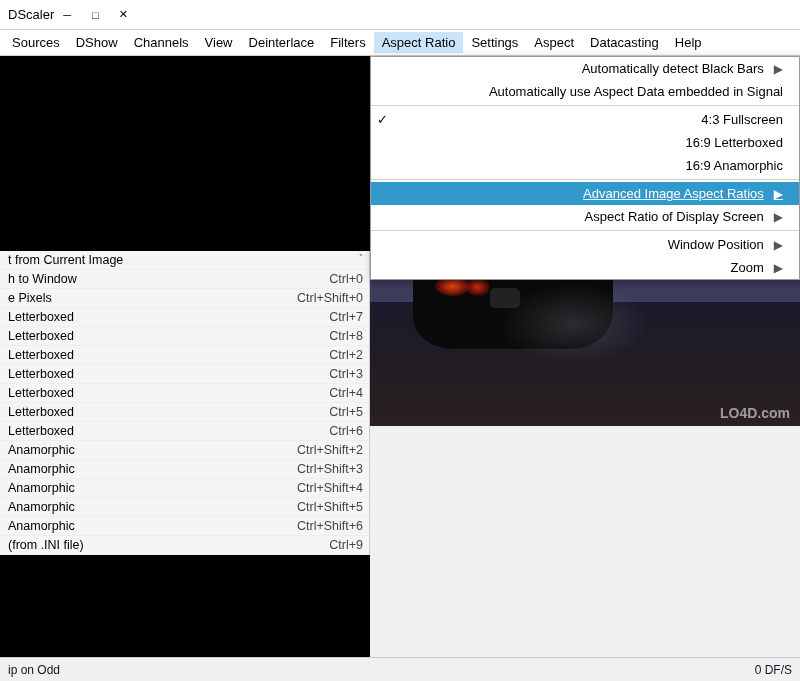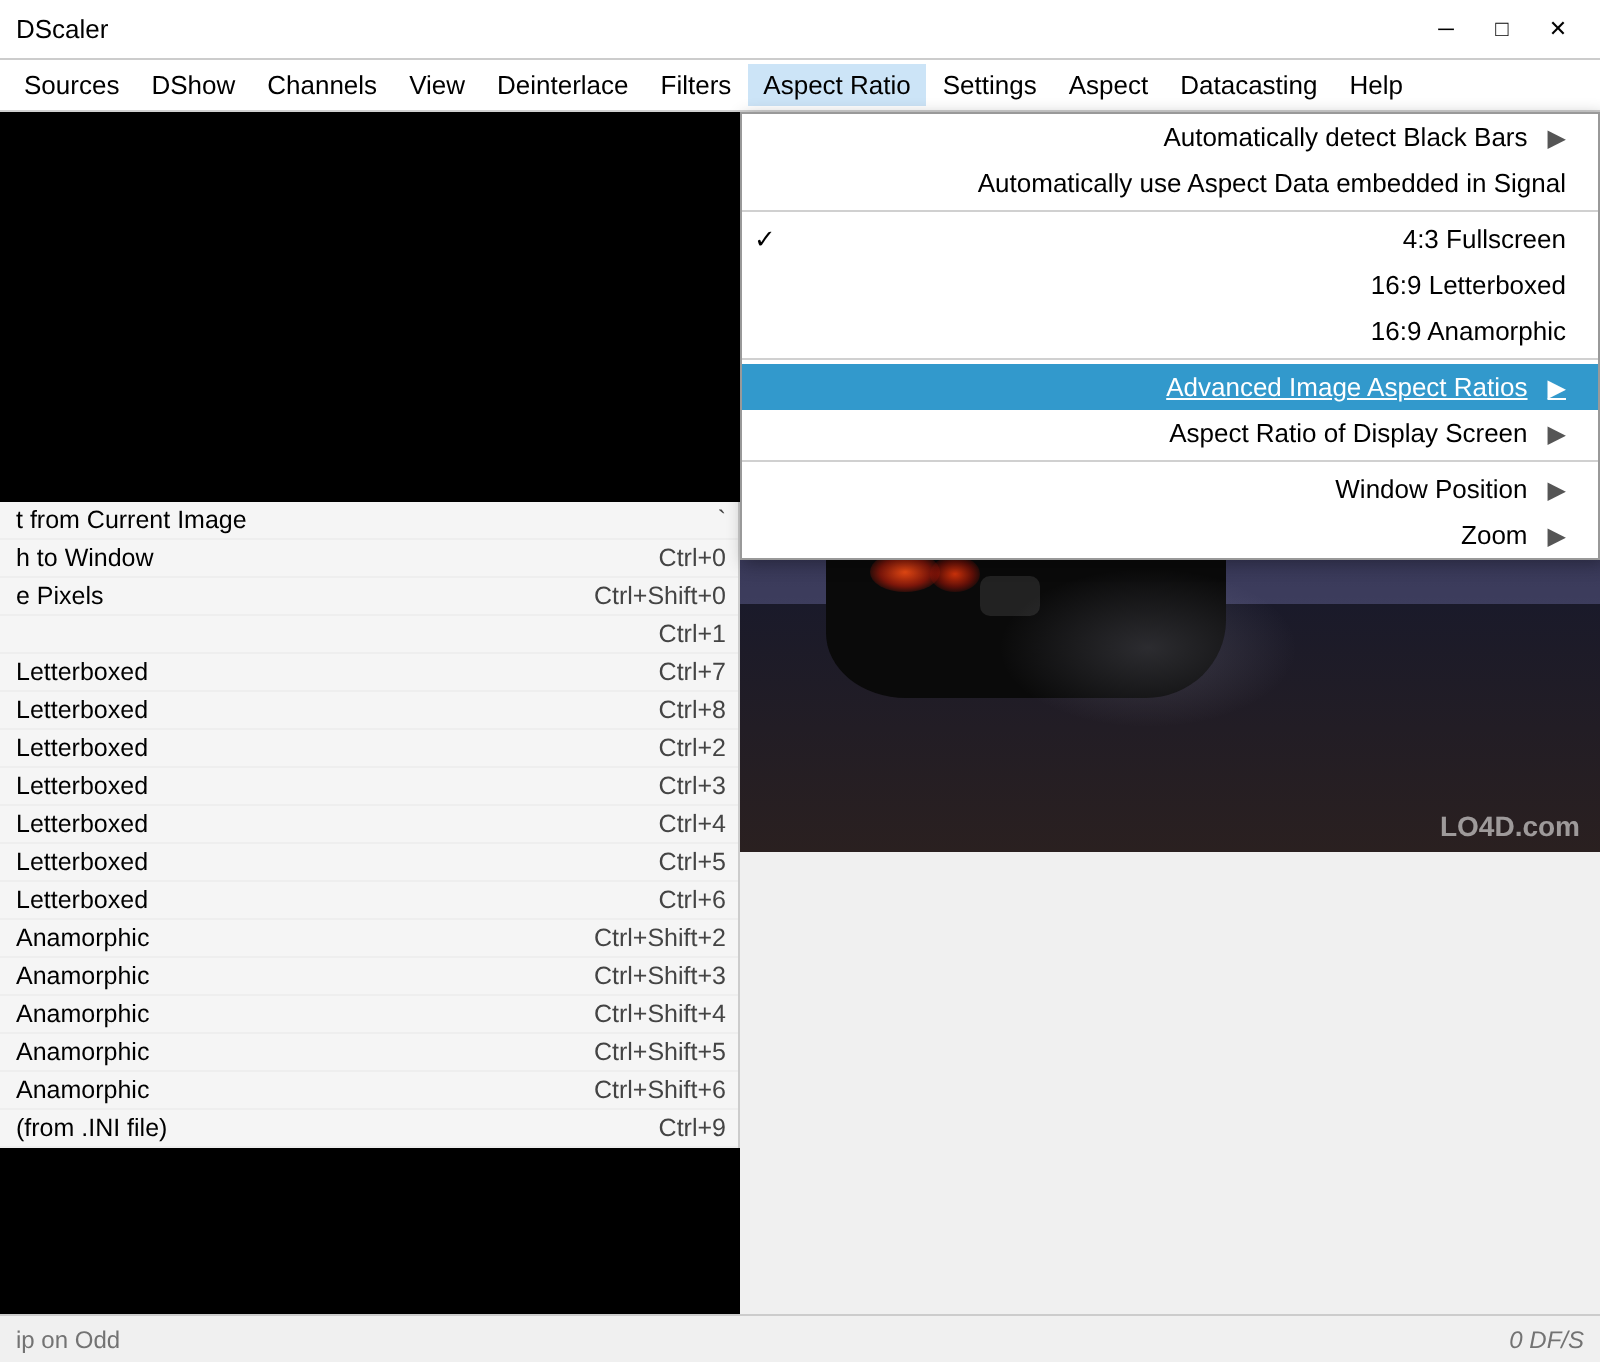--- a/index.html
+++ b/index.html
@@ -10,21 +10,20 @@
       font-family: 'Segoe UI', Tahoma, sans-serif;
       font-size: 13px;
       overflow: hidden;
       position: relative;
     }
 
     
     #title-bar {
       display: flex;
       align-items: center;
-      justify-content: space-between;
       background: #fff;
       border-bottom: 1px solid #ccc;
       height: 30px;
       padding: 0 8px;
     }
     #window-controls {
       display: flex;
       gap: 2px;
     }
     .win-btn {
@@ -164,29 +163,28 @@
       bottom: 0;
       left: 0;
       right: 14px;
       height: 24px;
       background: #f0f0f0;
       border-top: 1px solid #ccc;
       display: flex;
       align-items: center;
       padding: 0 8px;
       font-size: 12px;
-      color: #737373;
+      color: #0f172a;
       z-index: 300;
     }
     .status-right {
       margin-left: auto;
       display: flex;
       align-items: center;
       gap: 16px;
-      font-style: italic;
     }
     #watermark {
       position: absolute;
       bottom: 30px;
       right: 10px;
       color: rgba(255,255,255,0.6);
       font-size: 15px;
       font-weight: bold;
       z-index: 60;
     }
@@ -255,24 +253,20 @@
       </div>
       <div class="left-list-item">
         <span>h to Window</span>
         <span class="shortcut">Ctrl+0</span>
       </div>
       <div class="left-list-item">
         <span>e Pixels</span>
         <span class="shortcut">Ctrl+Shift+0</span>
       </div>
       <div class="left-list-item">
-        <span></span>
-        <span class="shortcut">Ctrl+1</span>
-      </div>
-      <div class="left-list-item">
         <span>Letterboxed</span>
         <span class="shortcut">Ctrl+7</span>
       </div>
       <div class="left-list-item">
         <span>Letterboxed</span>
         <span class="shortcut">Ctrl+8</span>
       </div>
       <div class="left-list-item">
         <span>Letterboxed</span>
         <span class="shortcut">Ctrl+2</span>

